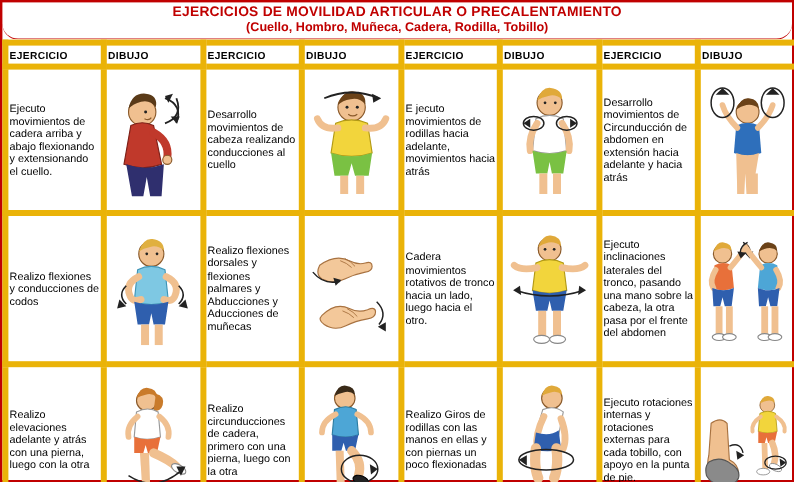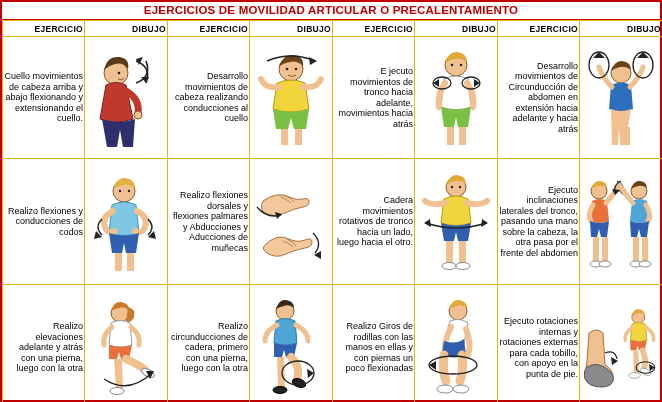--- a/index.html
+++ b/index.html
@@ -6,35 +6,35 @@
   body{
     font-family:"Liberation Sans", sans-serif;
     width:662px;height:402px;overflow:hidden;
   }
   #page{
     width:662px;height:402px;box-sizing:border-box;
     border:2px solid #c00000;background:#ffffff;position:relative;
   }
   .title-bar{
     border-bottom:1px solid #c00000;
-    padding:2px 0 3px 0;text-align:center;
+    padding:2px 0 3px 0;text-align:center;border-radius:13px;
   }
   .title-line1{
     color:#c00000;font-weight:bold;font-size:11.5px;letter-spacing:.2px;
   }
   .title-line2{
     color:#c00000;font-weight:bold;font-size:10.5px;margin-top:1px;
   }
   table.grid{
     border-collapse:collapse;width:100%;table-layout:fixed;
   }
   table.grid td,table.grid th{
-    border:1px solid #eab308;
+    border:5px solid #eab308;
     vertical-align:middle;
-    text-align:right;
+    text-align:left;
     padding:1px;
   }
   th.hdr{
     font-size:8.5px;font-weight:bold;color:#000;
     letter-spacing:.3px;height:13px;padding:1px 0;
   }
   td.txt{
     font-size:9px;line-height:10.5px;color:#000;
     padding:3px 3px;
   }
@@ -47,20 +47,21 @@
   col.c-txt{width:82px;}
   col.c-pic{width:83px;}
 </style>
 </head>
 <body>
 
 <div id="page">
 
   <div class="title-bar">
     <div class="title-line1">EJERCICIOS DE MOVILIDAD ARTICULAR O PRECALENTAMIENTO</div>
+    <div class="title-line2">(Cuello, Hombro, Muñeca, Cadera, Rodilla, Tobillo)</div>
   </div>
 
   <table class="grid">
     <colgroup>
       <col class="c-txt">
         <col class="c-pic">
       <col class="c-txt">
         <col class="c-pic">
       <col class="c-txt">
         <col class="c-pic">
@@ -75,21 +76,21 @@
         <th class="hdr">DIBUJO</th>
         <th class="hdr">EJERCICIO</th>
         <th class="hdr">DIBUJO</th>
         <th class="hdr">EJERCICIO</th>
         <th class="hdr">DIBUJO</th>
       </tr>
     </thead>
     <tbody>
 
       <tr style="height:122px;">
-        <td class="txt">Cuello movimientos de cabeza arriba y abajo flexionando y extensionando el cuello.</td>
+        <td class="txt">Ejecuto movimientos de cadera arriba y abajo flexionando y extensionando el cuello.</td>
         <td class="pic">
           <div class="figwrap">
             <svg width="80" height="110" viewBox="0 0 80 110">
 
               <circle cx="30" cy="30" r="12" fill="#f0c090" stroke="#8a5a2b" stroke-width="1"></circle>
               <path d="M18 27 q3 -14 15 -13 q11 1 9 12 q-5 -7 -13 -5 q-7 2 -11 6z" fill="#5a3a18"></path>
               <circle cx="33" cy="30" r="1.3" fill="#222"></circle>
               <path d="M32 36 q4 2 6 -1" stroke="#8a5a2b" stroke-width="1" fill="none"></path>
 
               <path d="M20 42 q10 -5 20 0 l7 34 q-17 6 -33 0z" fill="#c0392b" stroke="#7d2018" stroke-width="1"></path>
@@ -126,21 +127,21 @@
 
               <rect x="30" y="86" width="7" height="16" fill="#f0c090"></rect>
               <rect x="44" y="86" width="7" height="16" fill="#f0c090"></rect>
 
               <path d="M16 18 q24 -10 48 0" stroke="#222" stroke-width="1.6" fill="none"></path>
               <polygon points="66,18 58,14 59,22" fill="#222"></polygon>
             </svg>
           </div>
         </td>
 
-        <td class="txt">E jecuto movimientos de tronco hacia adelante, movimientos hacia atrás</td>
+        <td class="txt">E jecuto movimientos de rodillas hacia adelante, movimientos hacia atrás</td>
         <td class="pic">
           <div class="figwrap">
             <svg width="80" height="110" viewBox="0 0 80 110">
               <circle cx="40" cy="22" r="11" fill="#f0c090" stroke="#8a5a2b" stroke-width="1"></circle>
               <path d="M29 20 q4 -12 12 -11 q10 1 10 10 q-6 -5 -12 -3 q-6 1 -10 4z" fill="#e0a93a"></path>
               <circle cx="36" cy="22" r="1.2" fill="#222"></circle>
                 <circle cx="45" cy="22" r="1.2" fill="#222"></circle>
 
               <path d="M28 36 q12 -6 24 0 l3 28 q-15 5 -30 0z" fill="#ffffff" stroke="#999" stroke-width="1"></path>
 

